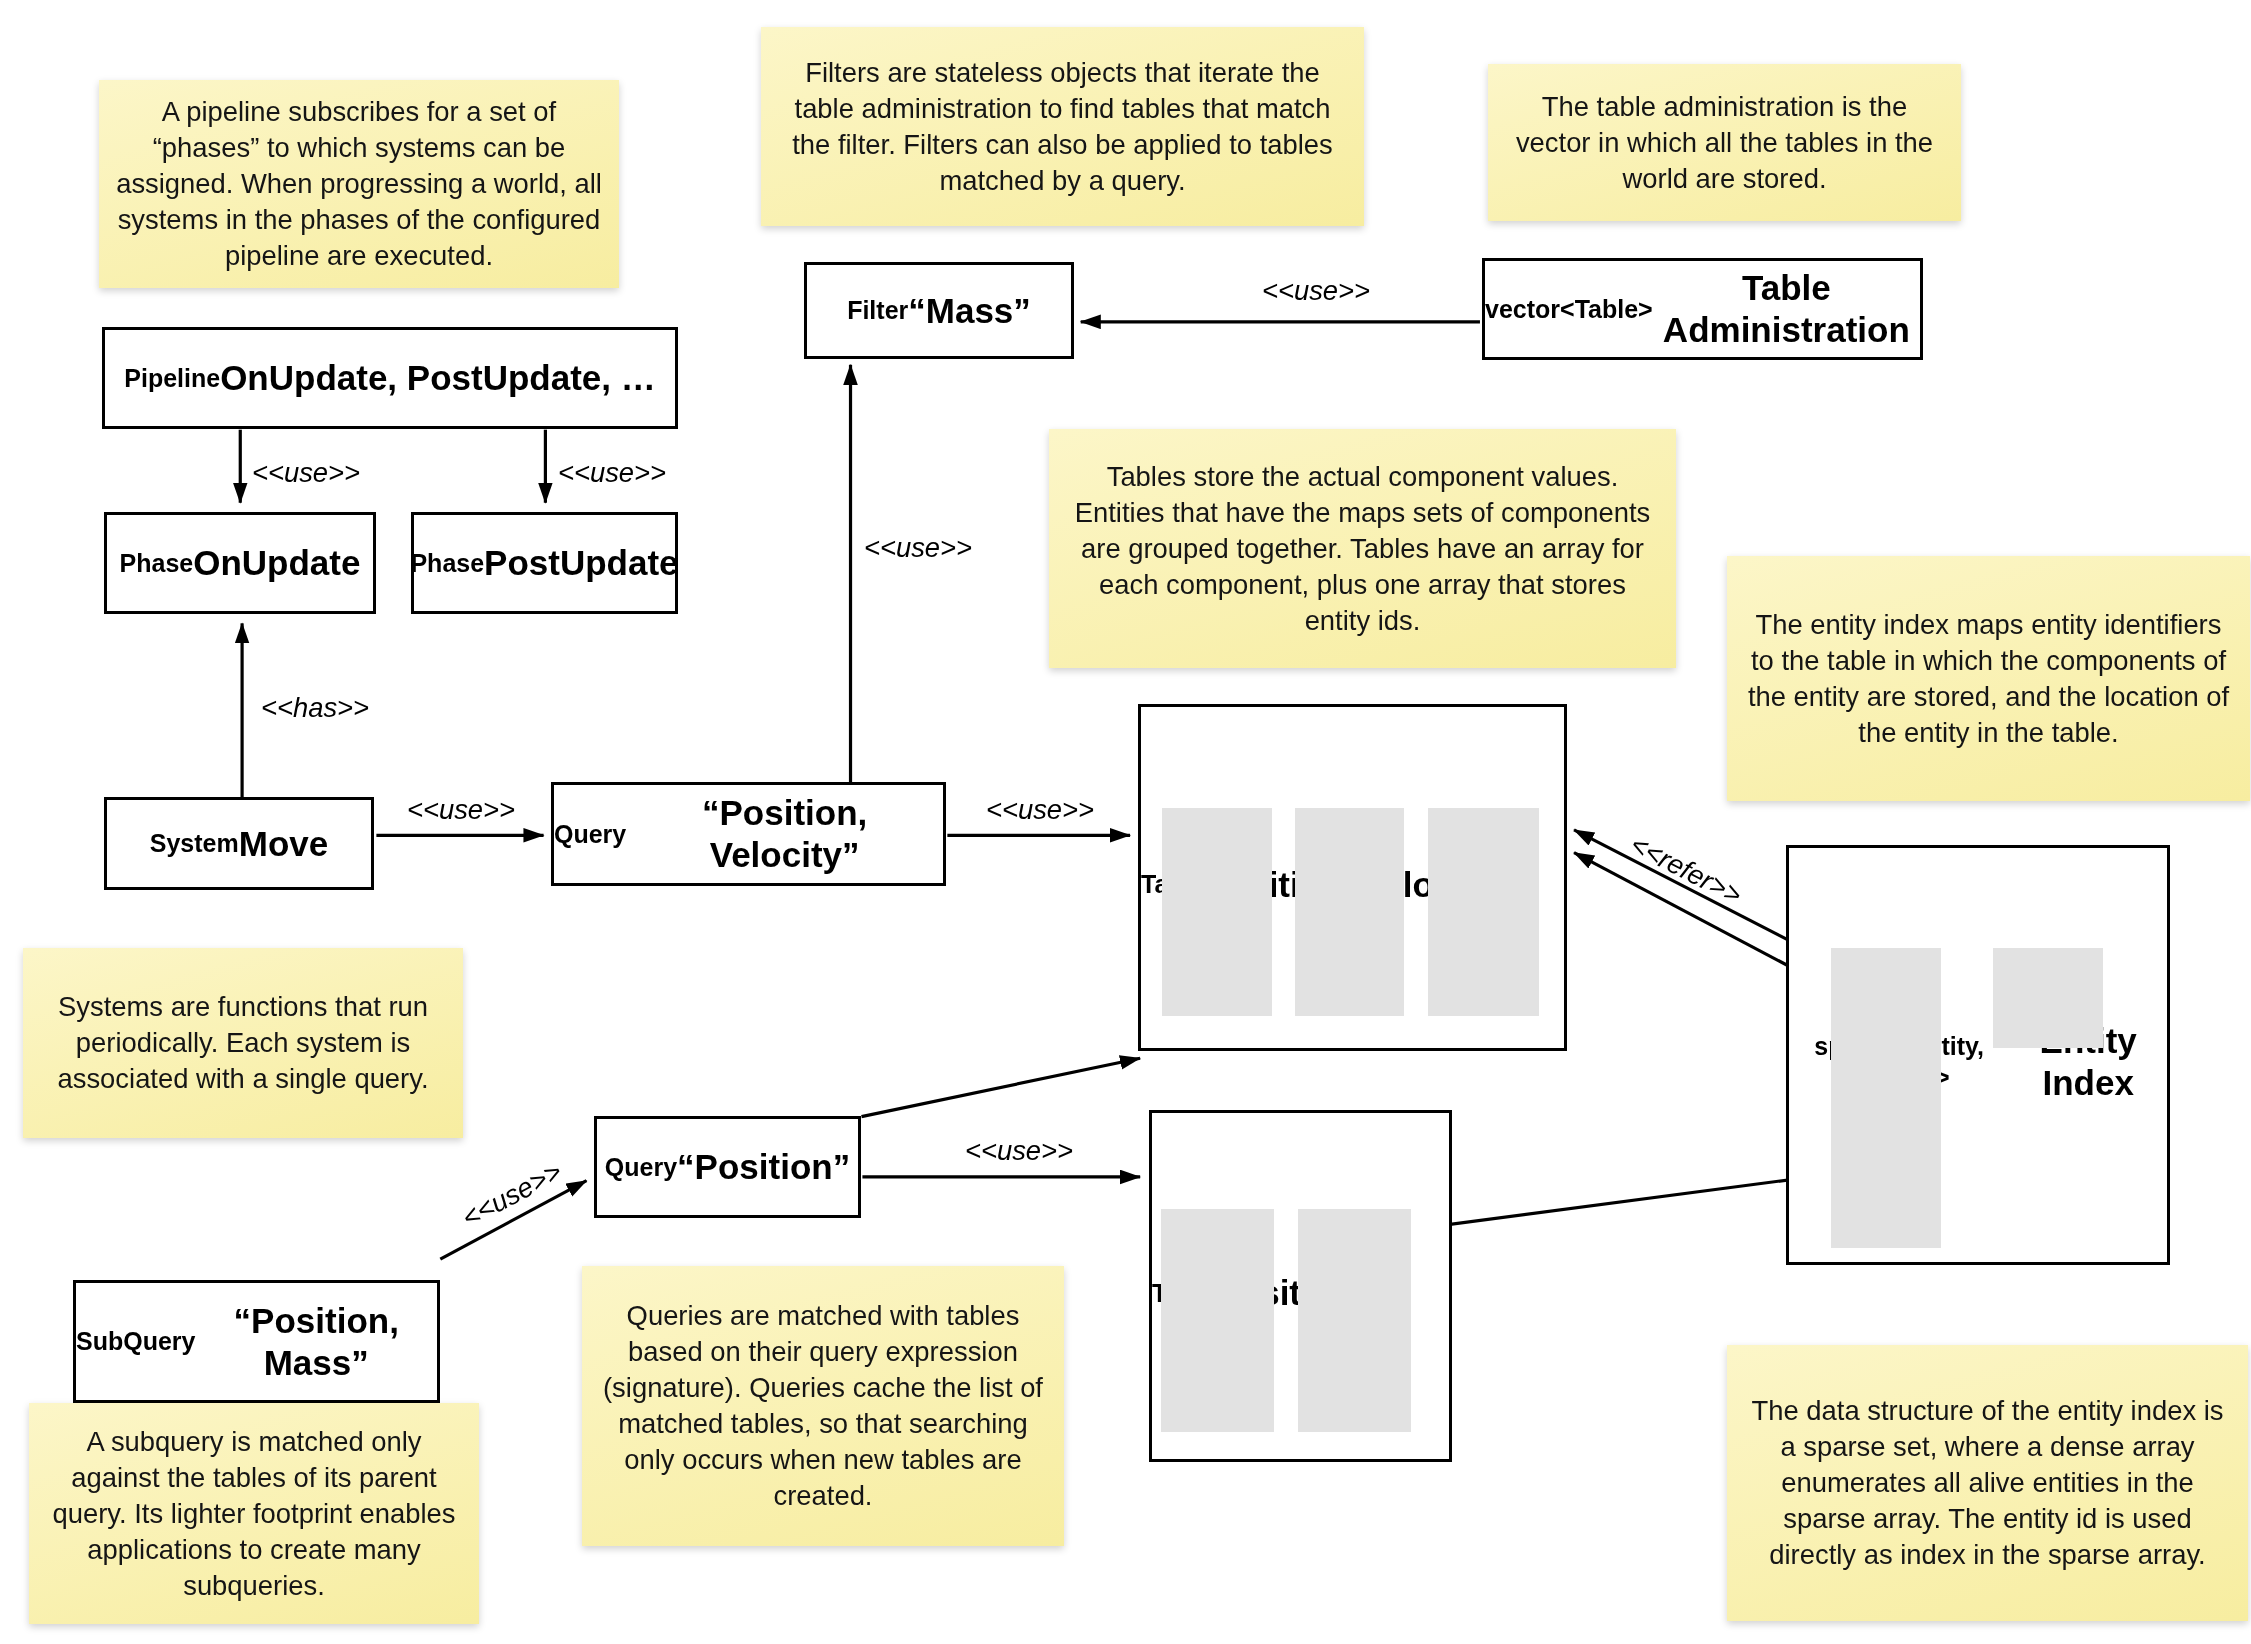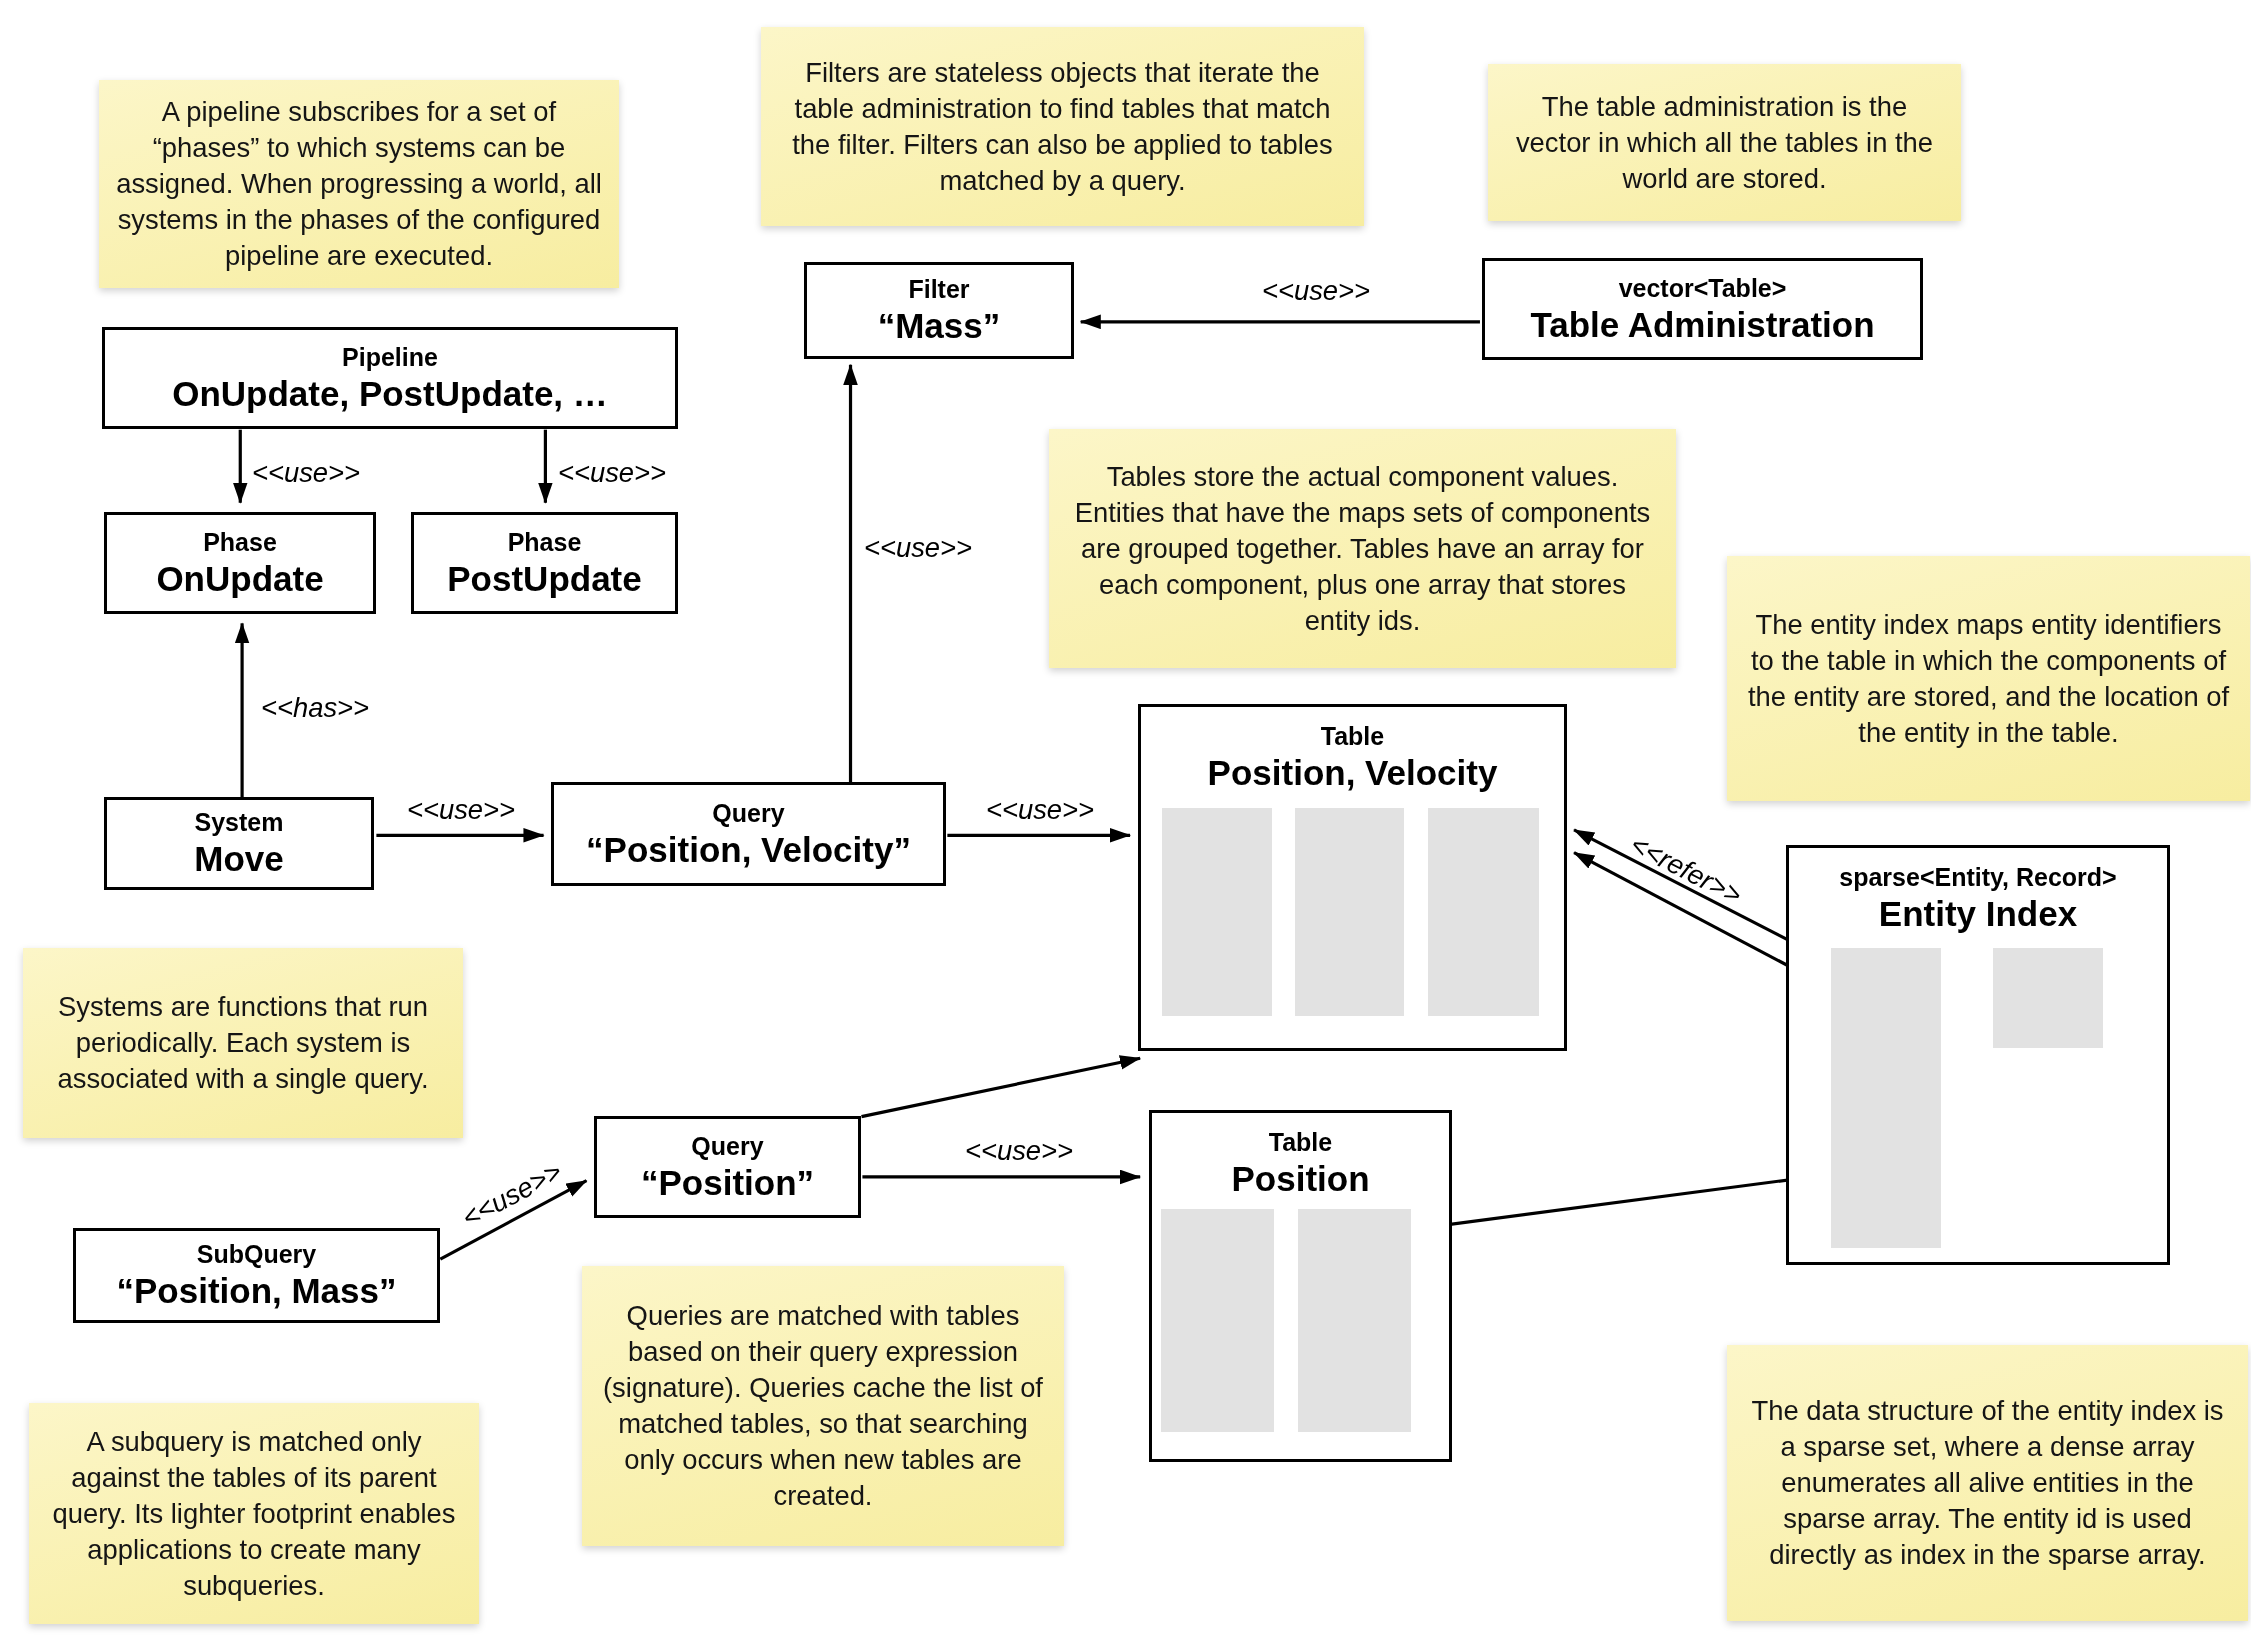--- a/index.html
+++ b/index.html
@@ -9,21 +9,21 @@
   }
   .note{
     position:absolute;display:flex;align-items:center;justify-content:center;
     text-align:center;font-size:27.4px;line-height:36px;color:#151515;
     background:linear-gradient(165deg,#fcf6c8 0%,#f7eda0 100%);
     box-shadow:0 2.7px 7.3px rgba(0,0,0,0.18);
     padding:9.1px 16.4px;box-sizing:border-box;
   }
   .umlbox{
     position:absolute;background:#ffffff;border:3.7px solid #000;box-sizing:border-box;
-    display:flex;flex-direction:column;align-items:center;justify-content:center;
+    display:flex;align-items:center;justify-content:center;
     text-align:center;
   }
   .umlbox.toptitle{justify-content:flex-start;padding-top:14px;}
   .stereo{font-size:25px;font-weight:bold;line-height:31px;}
   .mainlbl{font-size:35px;font-weight:bold;line-height:42px;}
   .slot{position:absolute;background:#e2e2e2;}
   .edgelabel{
     position:absolute;font-size:27.4px;font-style:italic;font-weight:500;white-space:nowrap;
     transform:translate(-50%,-50%);
   }
@@ -164,21 +164,21 @@
     <div class="mainlbl">Entity Index</div>
     <div class="slot" style="left:42px;top:100px;width:110px;height:300px;"></div>
     <div class="slot" style="left:204px;top:100px;width:110px;height:100px;"></div>
   </div>
 
   <div class="umlbox" style="left:594px;top:1116px;width:267px;height:102px;">
     <div class="stereo">Query</div>
     <div class="mainlbl">“Position”</div>
   </div>
 
-  <div class="umlbox" style="left:73px;top:1228px;width:367px;height:95px;">
+  <div class="umlbox" style="left:73px;top:1280px;width:367px;height:123px;">
     <div class="stereo">SubQuery</div>
     <div class="mainlbl">“Position, Mass”</div>
   </div>
 
   <div class="edgelabel" style="left:306px;top:473px;">&lt;&lt;use&gt;&gt;</div>
   <div class="edgelabel" style="left:612px;top:473px;">&lt;&lt;use&gt;&gt;</div>
   <div class="edgelabel" style="left:315px;top:708px;">&lt;&lt;has&gt;&gt;</div>
   <div class="edgelabel" style="left:461px;top:810px;">&lt;&lt;use&gt;&gt;</div>
   <div class="edgelabel" style="left:918px;top:548px;">&lt;&lt;use&gt;&gt;</div>
   <div class="edgelabel" style="left:1316px;top:291px;">&lt;&lt;use&gt;&gt;</div>

